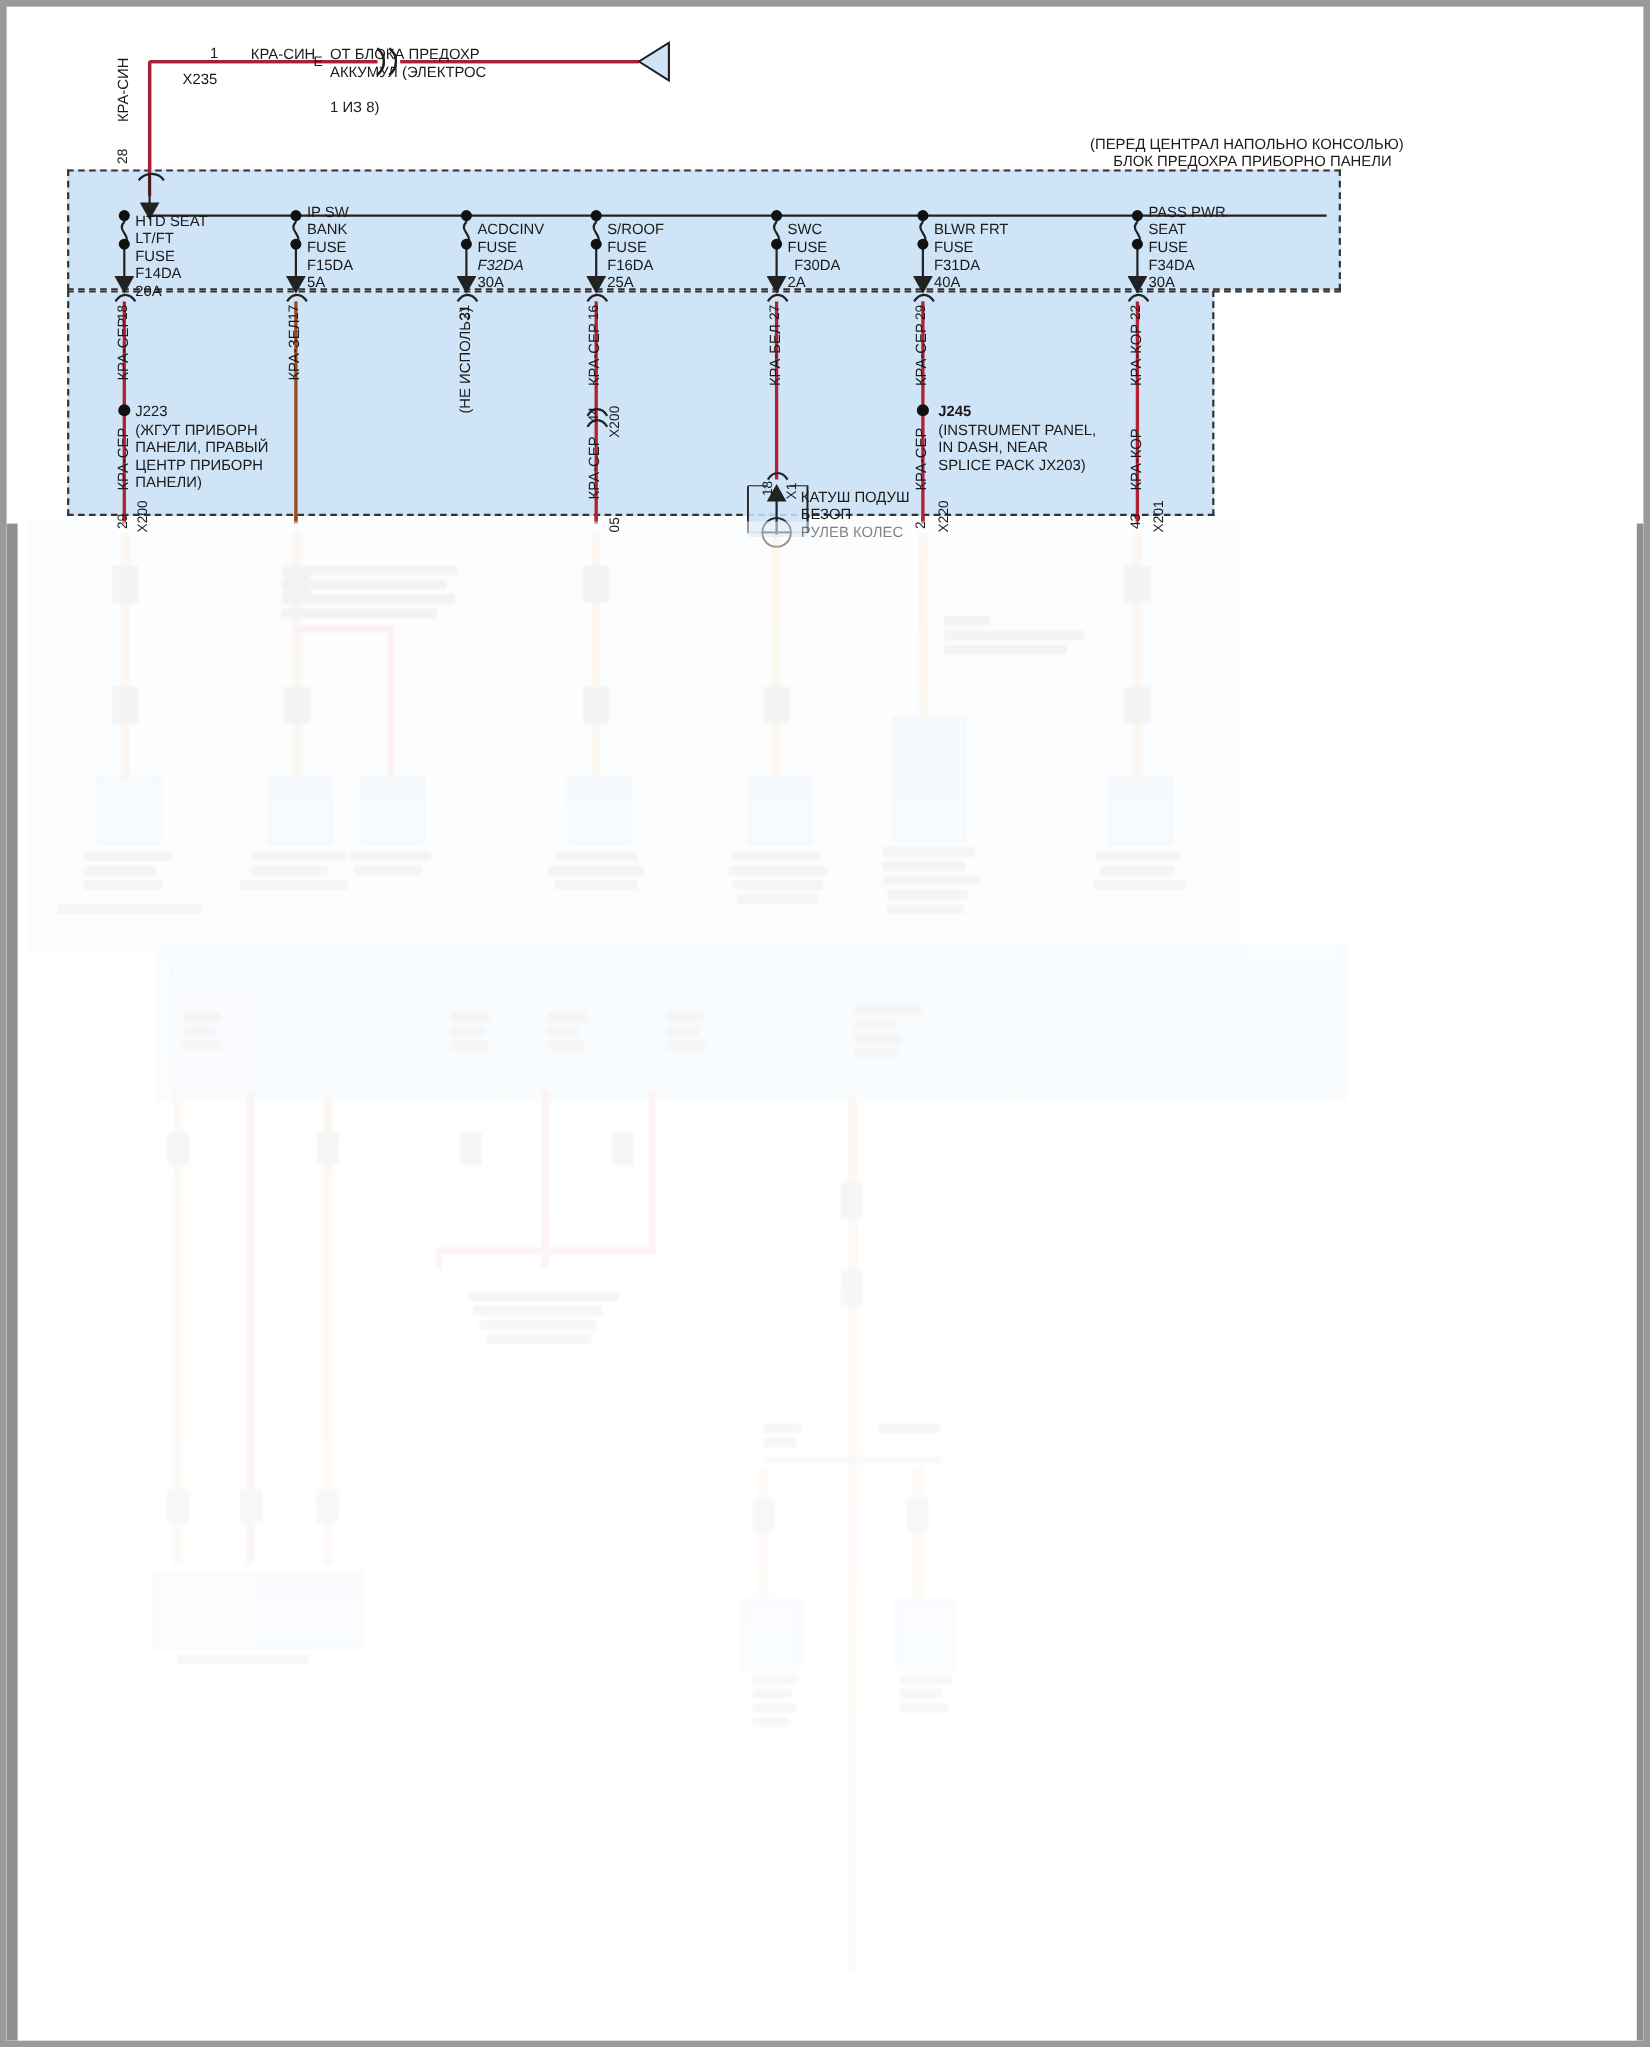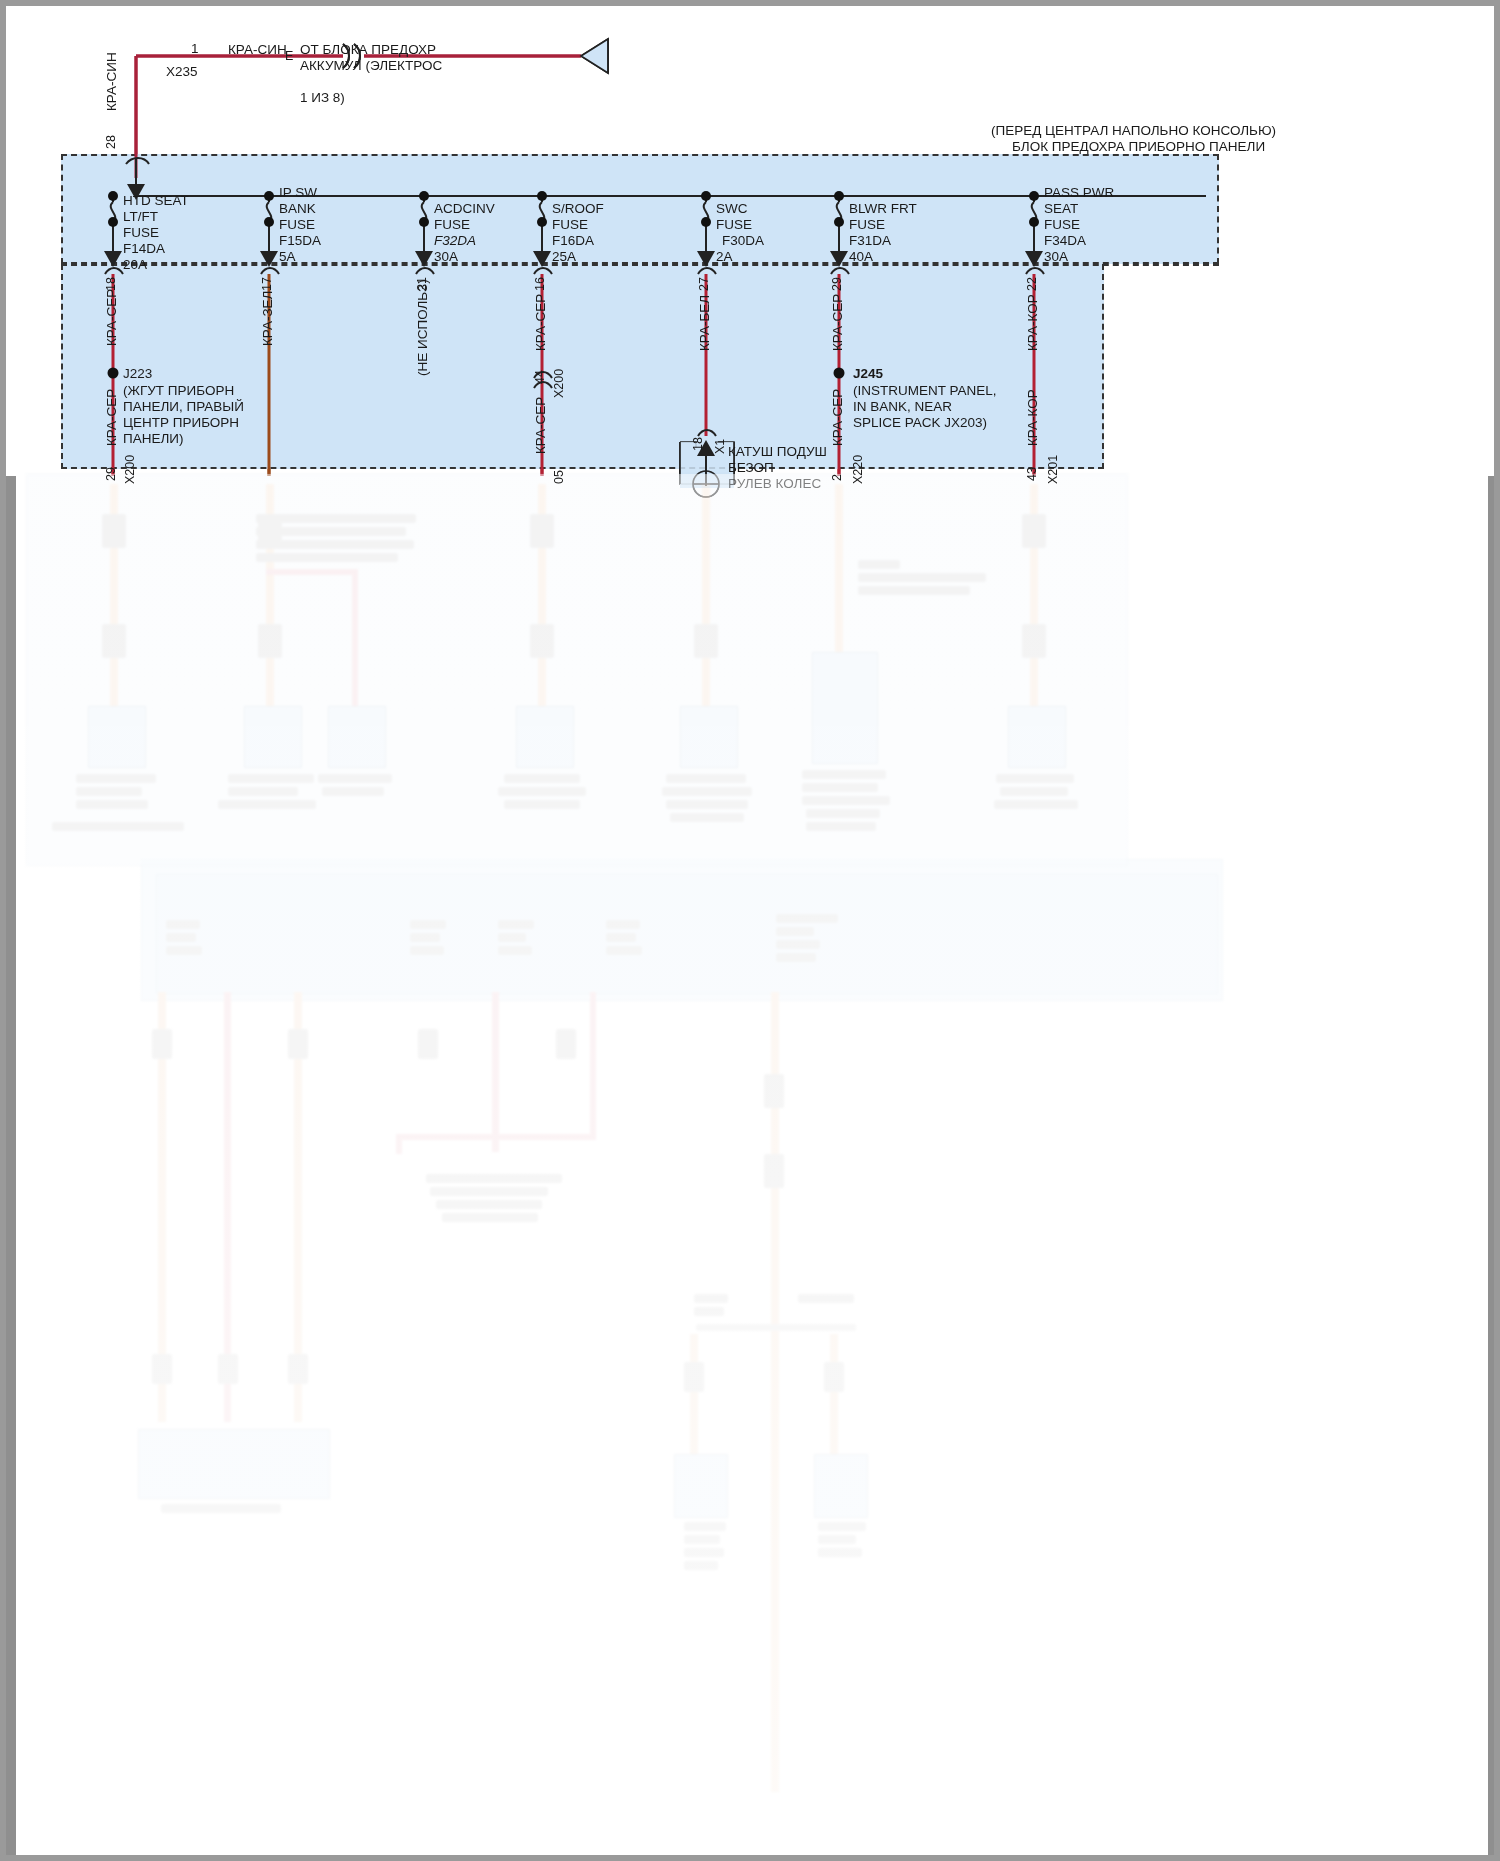--- a/index.html
+++ b/index.html
@@ -249,21 +249,21 @@
     <div class="txt s13" style="left:722px;top:470px;opacity:.55;">РУЛЕВ КОЛЕС</div>
 
     <div class="txt s13" style="left:843px;top:195px;text-align:center;">BLWR FRT</div>
     <div class="txt s13" style="left:843px;top:211px;">FUSE</div>
     <div class="txt s13" style="left:843px;top:227px;">F31DA</div>
     <div class="txt s13" style="left:843px;top:243px;">40A</div>
     <div class="txt s12 vert" style="left:824px;top:285px;">29</div>
     <div class="txt s13 vert" style="left:824px;top:345px;">КРА-СЕР</div>
     <div class="txt s13" style="left:847px;top:360px;font-weight:bold;">J245</div>
     <div class="txt s13" style="left:847px;top:377px;">(INSTRUMENT PANEL,</div>
-    <div class="txt s13" style="left:847px;top:393px;">IN BANK, NEAR</div>
+    <div class="txt s13" style="left:847px;top:393px;">IN DASH, NEAR</div>
     <div class="txt s13" style="left:847px;top:409px;">SPLICE PACK JX203)</div>
     <div class="txt s13 vert" style="left:824px;top:440px;">КРА-СЕР</div>
     <div class="txt s12 vert" style="left:824px;top:475px;">2</div>
     <div class="txt s12 vert" style="left:845px;top:478px;">X220</div>
 
     <div class="txt s13" style="left:1038px;top:179px;">PASS PWR</div>
     <div class="txt s13" style="left:1038px;top:195px;">SEAT</div>
     <div class="txt s13" style="left:1038px;top:211px;">FUSE</div>
     <div class="txt s13" style="left:1038px;top:227px;">F34DA</div>
     <div class="txt s13" style="left:1038px;top:243px;">30A</div>

